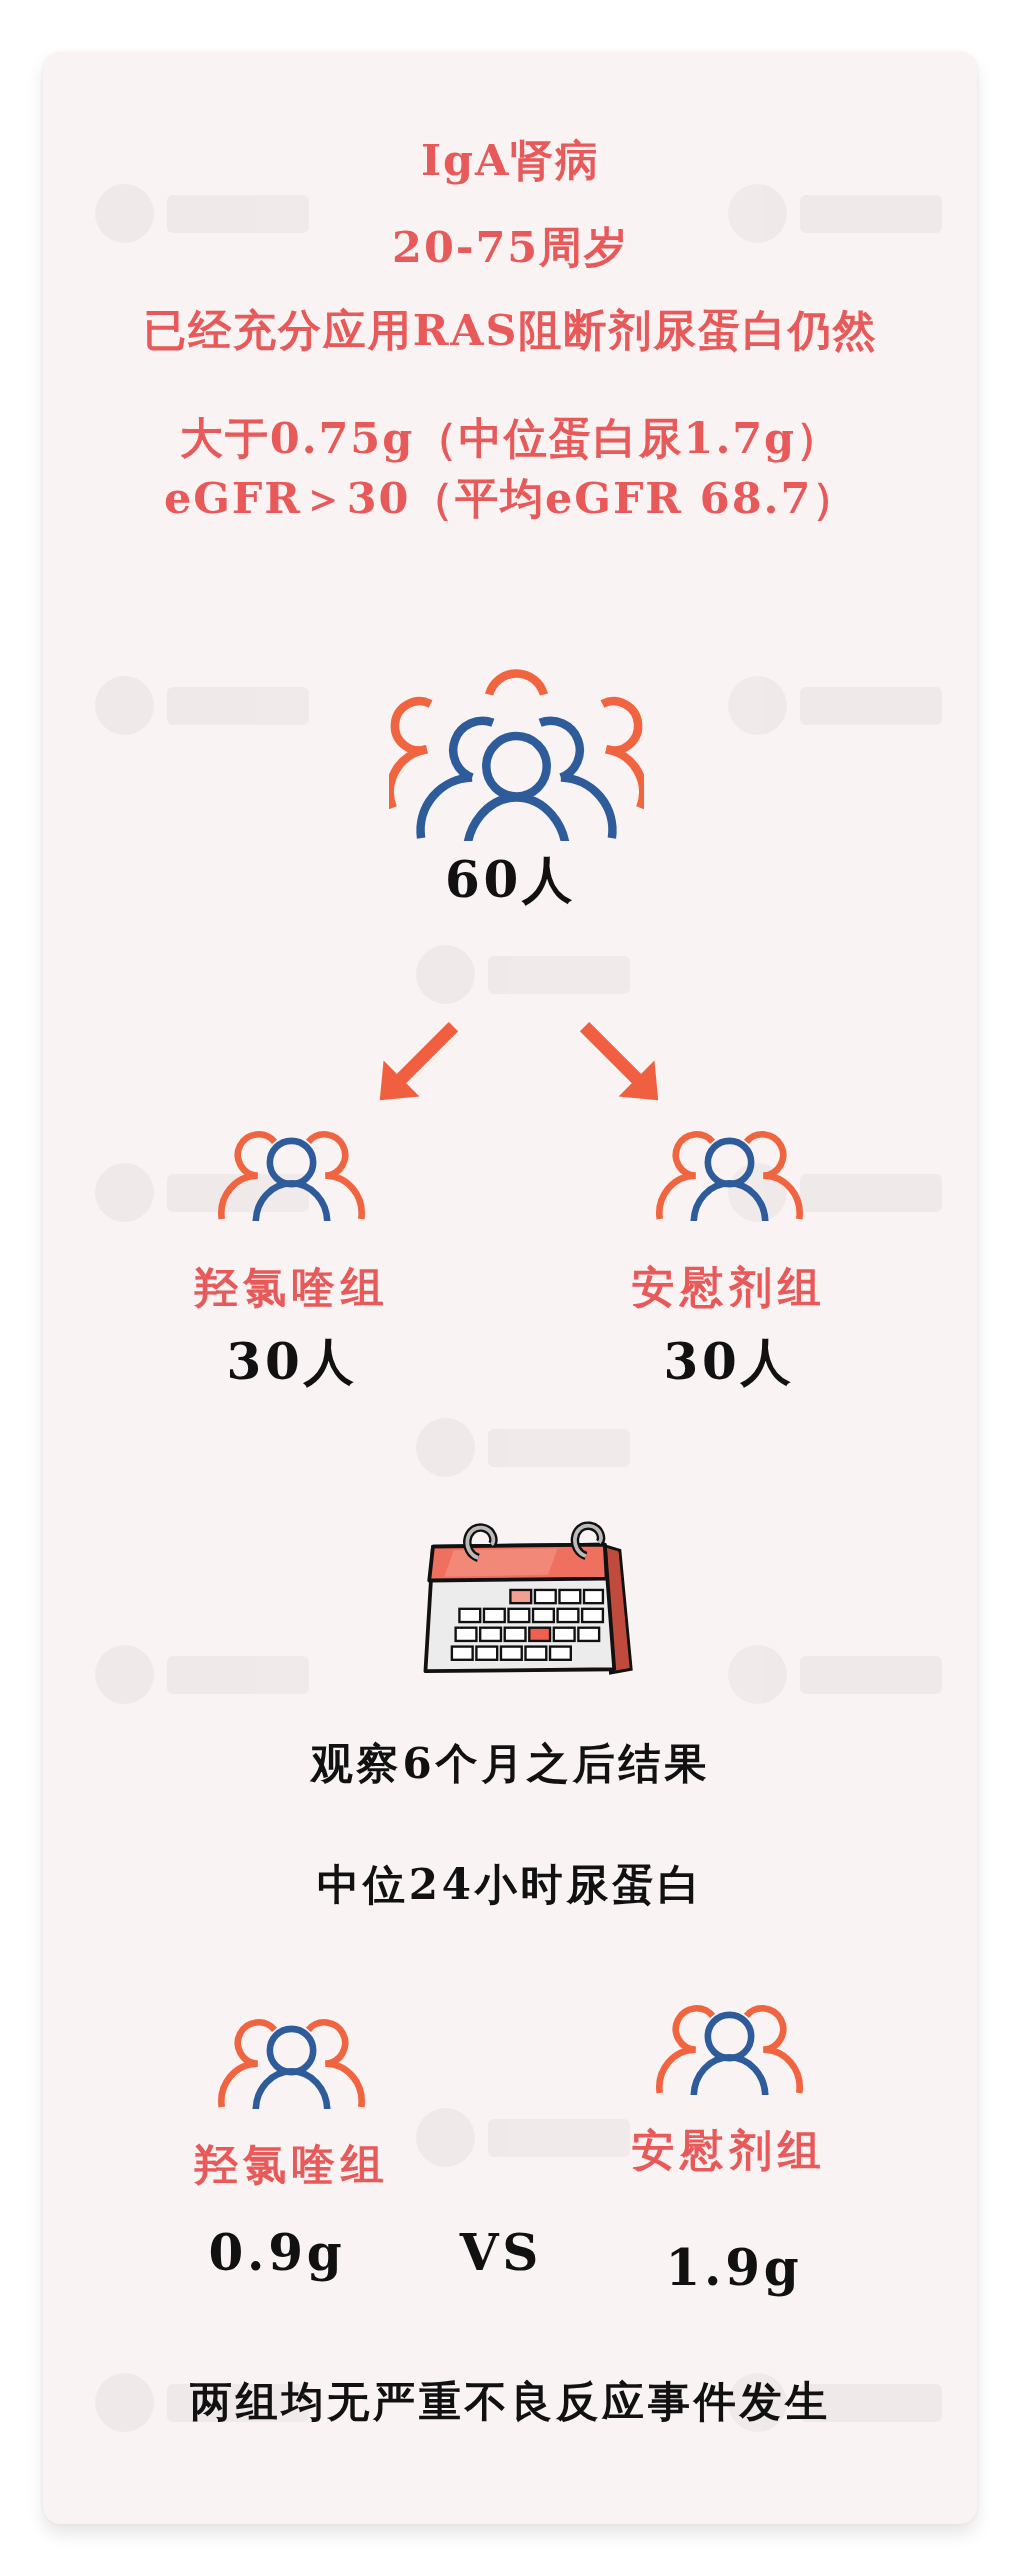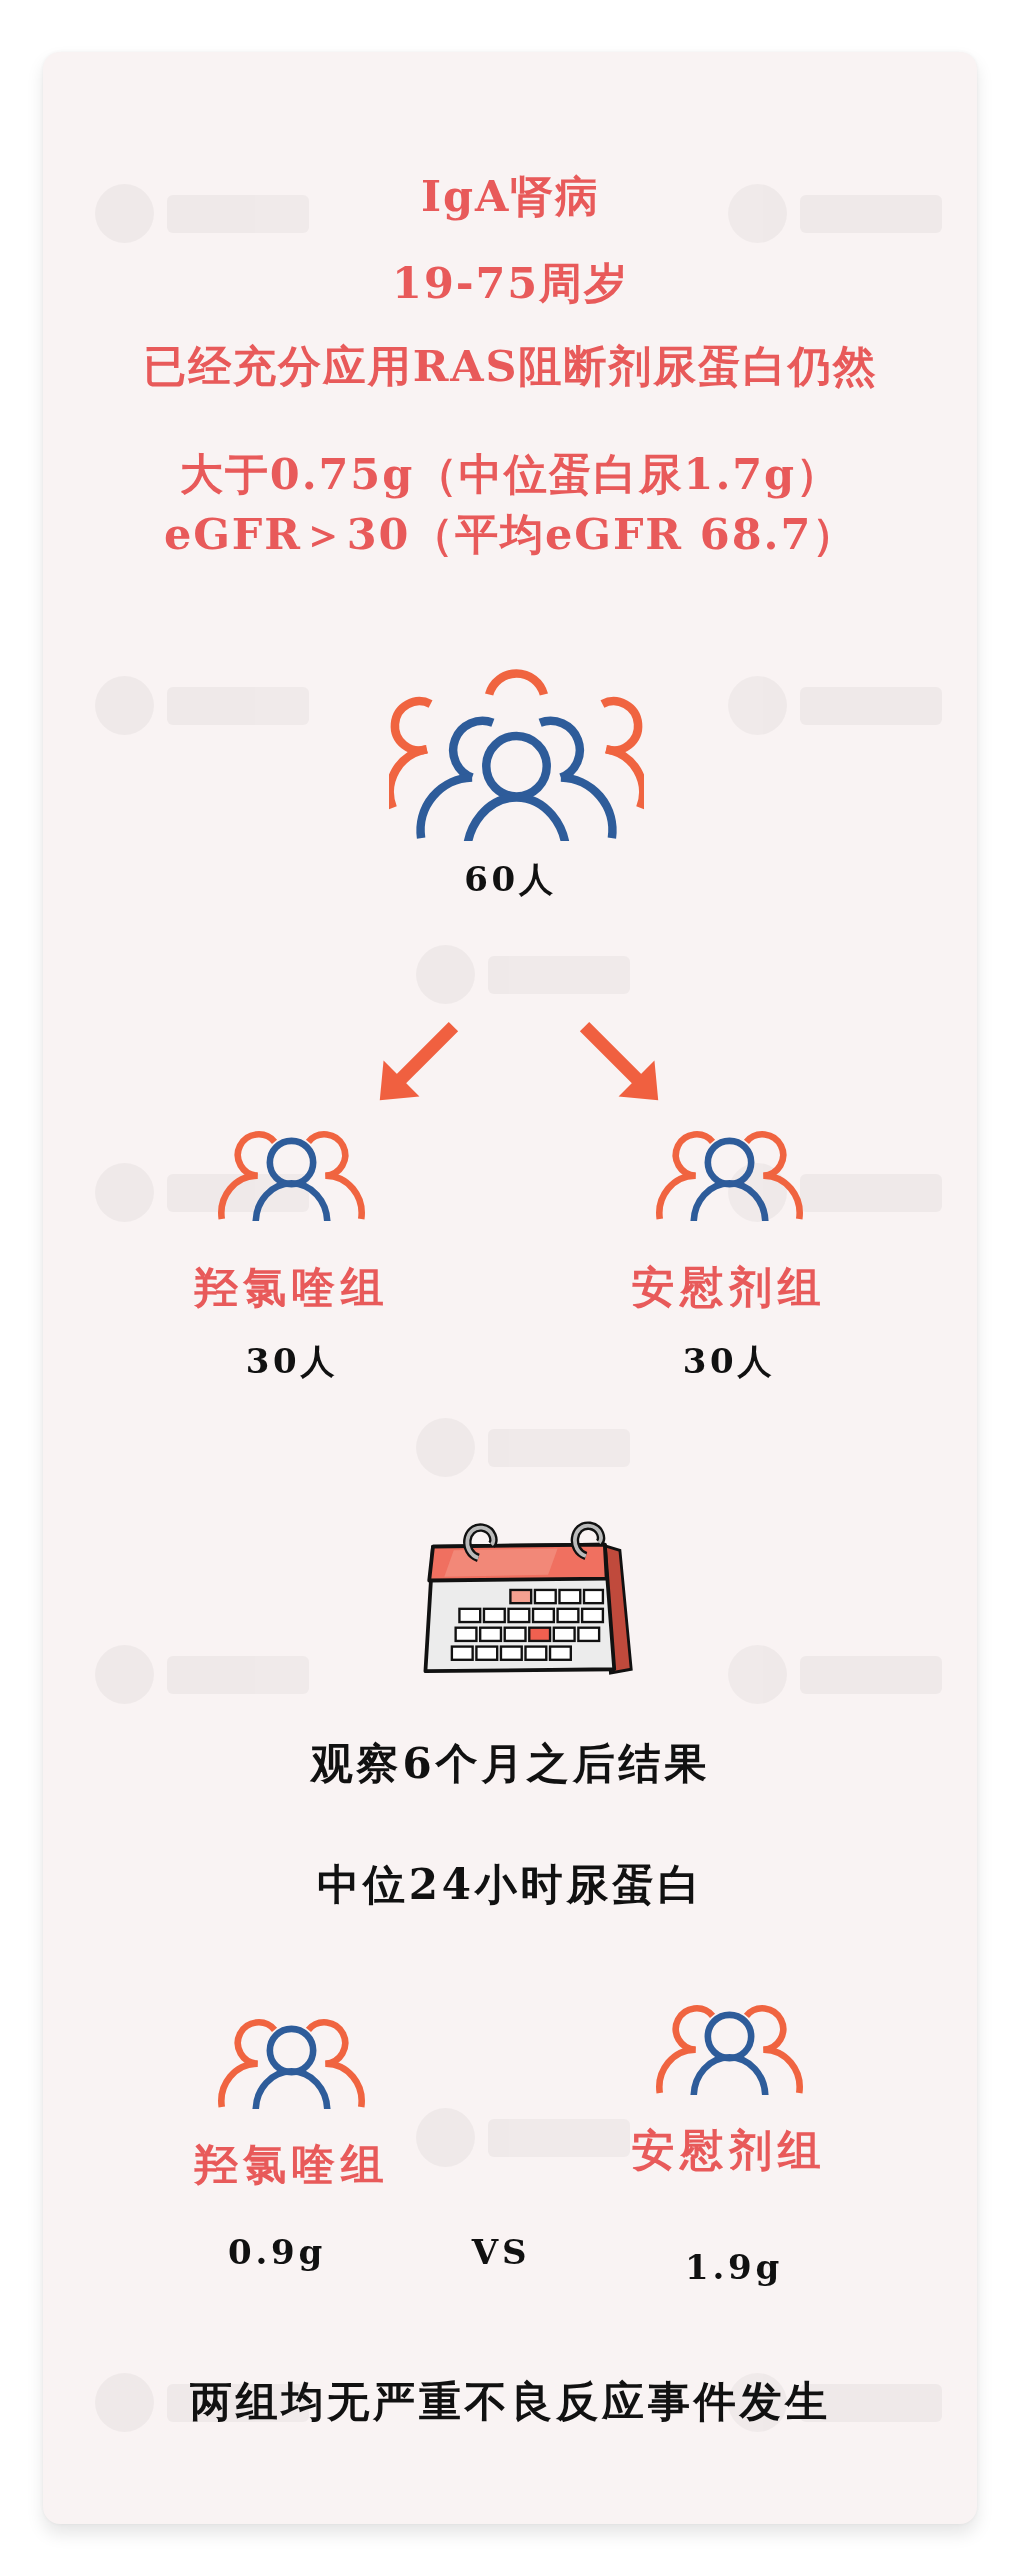--- a/index.html
+++ b/index.html
@@ -5,24 +5,24 @@
   html, body { margin:0; padding:0; }
   body { width:1021px; height:2576px; background:#ffffff; position:relative; overflow:hidden;
          font-family:"DejaVu Serif","Liberation Serif",serif; }
   .card { position:absolute; left:43px; top:52px; width:934px; height:2472px;
           background:#F9F3F3; border-radius:17px;
           box-shadow:0 9.5px 17px rgba(0,0,0,0.10), 0 0 3.8px rgba(0,0,0,0.05); }
   .abs { position:absolute; }
   .center-line { position:absolute; left:0; width:1021px; text-align:center; white-space:nowrap; }
   .red { color:#E85A5A; }
   .black { color:#111111; }
-  .t-head { font-size:43px; font-weight:bold; letter-spacing:1.9px; line-height:53px;margin-top:36px; }
+  .t-head { font-size:43px; font-weight:bold; letter-spacing:1.9px; line-height:53px; }
   .t-body { font-size:42px; font-weight:bold; letter-spacing:3.8px; line-height:51px; }
   .t-label { font-size:43px; font-weight:bold; letter-spacing:5.7px; line-height:53px; text-align:center; white-space:nowrap; }
-  .t-num { font-size:34px; font-weight:bold; letter-spacing:3.8px; line-height:51px; text-align:center; white-space:nowrap; }
+  .t-num { font-size:50px; font-weight:bold; letter-spacing:3.8px; line-height:51px; text-align:center; white-space:nowrap; }
   .watermark { position:absolute; opacity:0.035; display:flex; align-items:center; gap:13.2px; }
   .wm-logo { width:59px; height:59px; border-radius:50%; background:#000; }
   .wm-text { width:142px; height:38px; background:#000; border-radius:5.7px; }
   svg { display:block; }
 </style>
 </head>
 <body>
 
 <div class="card"></div>
 
@@ -74,21 +74,21 @@
     <div class="wm-logo"></div>
     <div class="wm-text"></div>
   </div>
 <div class="watermark" style="left:728px; top:2373px;">
     <div class="wm-logo"></div>
     <div class="wm-text"></div>
   </div>
 
 <div>
   <div class="center-line red t-head" style="top:134px;">IgA肾病</div>
-  <div class="center-line red t-head" style="top:221px;">19-75周岁</div>
+  <div class="center-line red t-head" style="top:221px;">20-75周岁</div>
   <div class="center-line red t-head" style="top:304px;">已经充分应用RAS阻断剂尿蛋白仍然</div>
   <div class="center-line red t-head" style="top:412px;">大于0.75g（中位蛋白尿1.7g）</div>
   <div class="center-line red t-head" style="top:472px;">eGFR＞30（平均eGFR 68.7）</div>
 </div>
 
 <div class="abs" style="left:389px; top:666px;">
   <svg width="255" height="175" viewBox="0 0 270 185" fill="none" stroke-width="9" stroke-linecap="butt">
 
     <g stroke="#F06440">
       <path d="M44 40 A26 26 0 1 0 40 88"></path>

